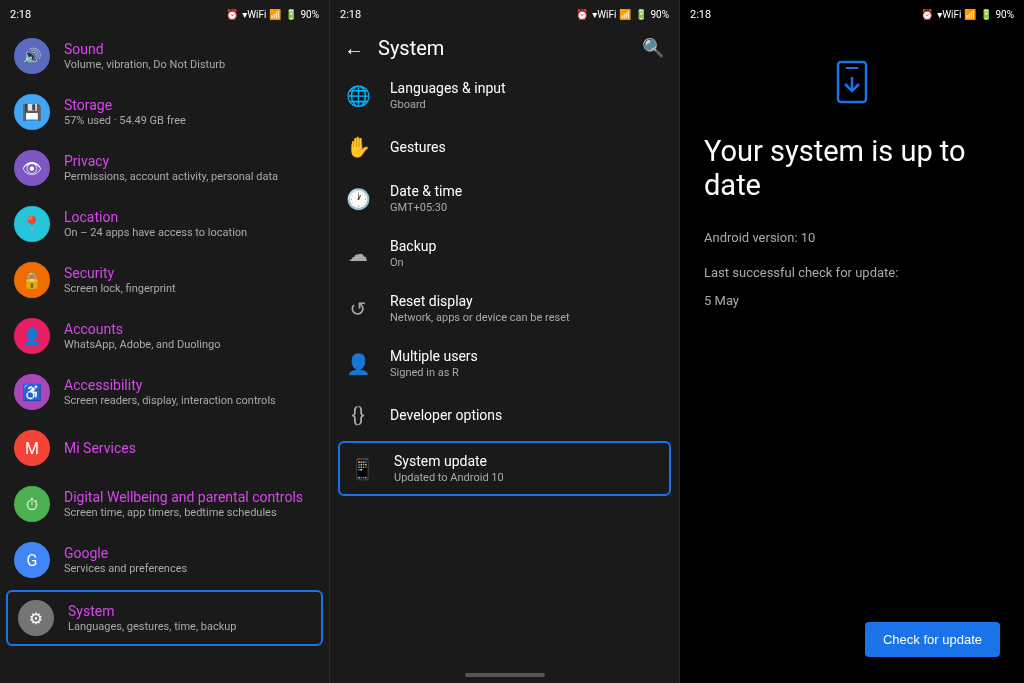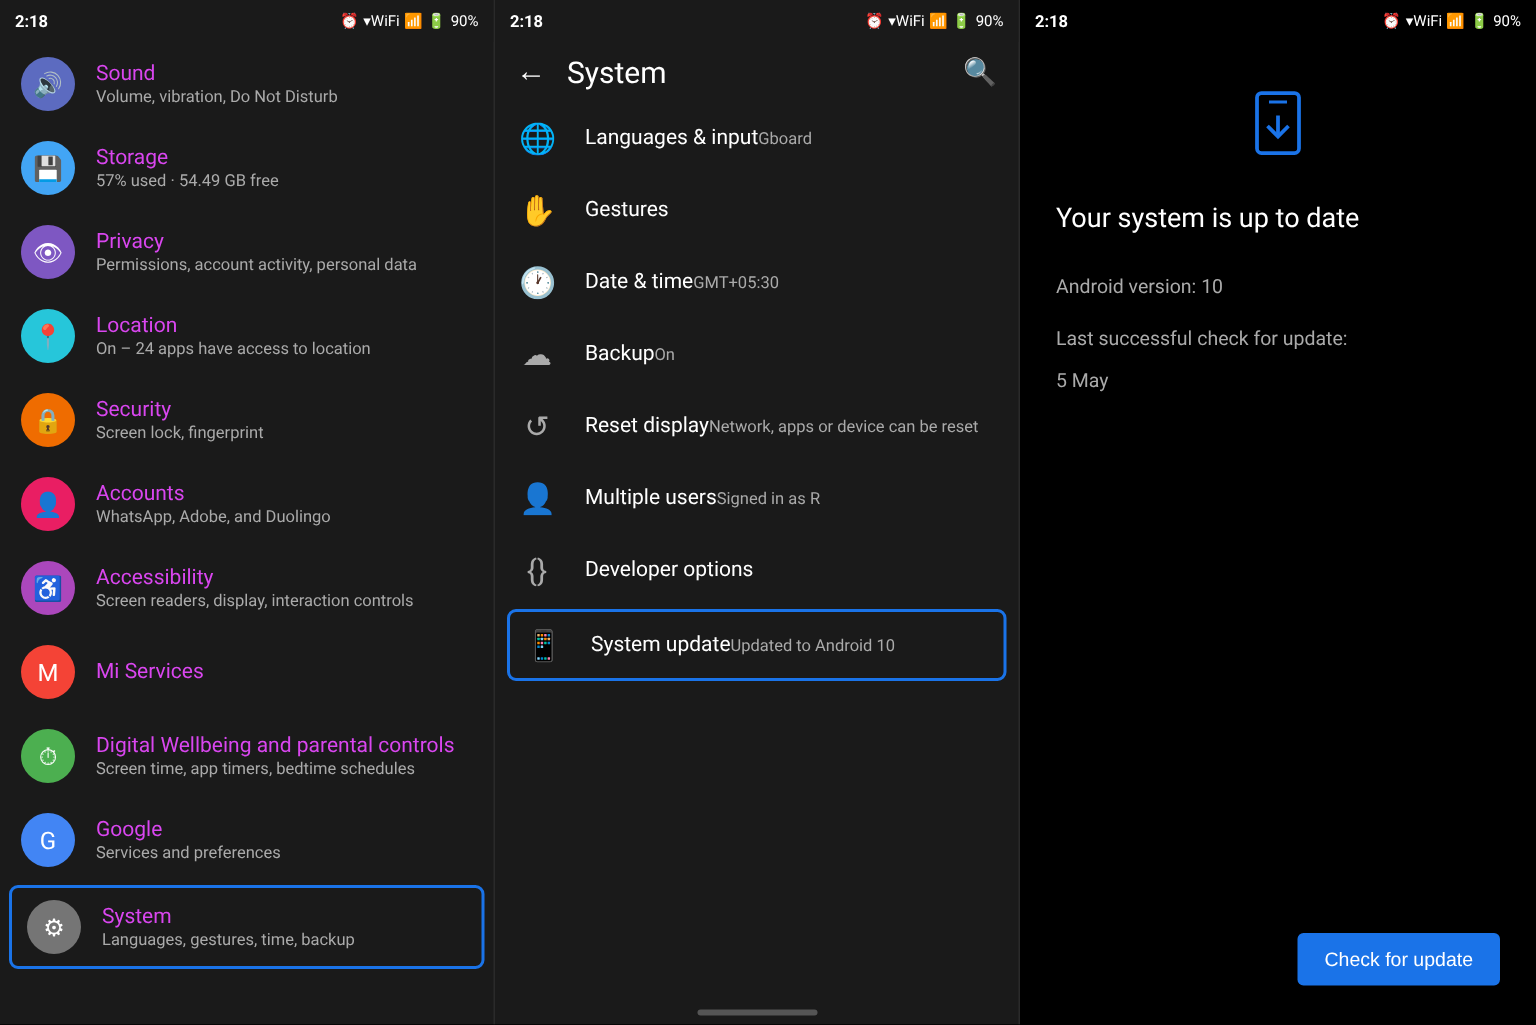--- a/index.html
+++ b/index.html
@@ -26,21 +26,21 @@
     .status-bar {
       height: 28px;
       background: #1a1a1a;
       display: flex;
       align-items: center;
       padding: 0 10px;
       font-size: 11px;
       color: #fff;
       flex-shrink: 0;
     }
-    .status-bar .time { font-weight: 700; margin-right: 6px; }
+    .status-bar .time { font-weight: 400; margin-right: 6px; }
     .status-bar .icons { display: flex; align-items: center; gap: 3px; margin-left: auto; font-size: 10px; }
 
     
     .panel-1 {
       width: 330px;
       border-right: 1px solid #2a2a2a;
     }
     .panel-1 .scroll-area {
       flex: 1;
       overflow-y: auto;
@@ -117,21 +117,21 @@
       gap: 20px;
       cursor: pointer;
     }
     .system-item.active {
       border: 2px solid #1a73e8;
       border-radius: 6px;
       margin: 2px 8px;
       padding: 10px 10px;
     }
     .system-item .s-icon { font-size: 20px; color: #aaa; width: 24px; text-align: center; flex-shrink: 0; }
-    .system-item .s-text { display: flex; }
+    .system-item .s-text { display: flex; flex-direction: column; }
     .system-item .s-title { font-size: 14px; color: #fff; }
     .system-item .s-sub { font-size: 11px; color: #aaa; margin-top: 2px; }
 
     .panel-2 .scroll-area { flex: 1; overflow-y: auto; scrollbar-width: none; }
     .panel-2 .scroll-area::-webkit-scrollbar { display: none; }
 
     
     .bottom-bar {
       display: flex;
       justify-content: center;
@@ -152,21 +152,21 @@
       position: relative;
     }
     .panel-3 .status-bar { background: #000; }
     .panel-3-content {
       flex: 1;
       display: flex;
       flex-direction: column;
       padding: 30px 24px 16px;
     }
     .update-icon { font-size: 42px; color: #1a73e8; text-align: center; margin-bottom: 18px; }
-    .update-title { font-size: 18px; color: #fff; font-weight: 400; margin-bottom: 24px; }
+    .update-title { font-size: 29px; color: #fff; font-weight: 400; margin-bottom: 24px; }
     .update-info { font-size: 13px; color: #aaa; line-height: 1.8; }
     .update-info .info-line { margin-bottom: 4px; }
     .spacer { flex: 1; }
     .check-btn {
       align-self: flex-end;
       background: #1a73e8;
       color: #fff;
       border: none;
       border-radius: 4px;
       padding: 10px 18px;

